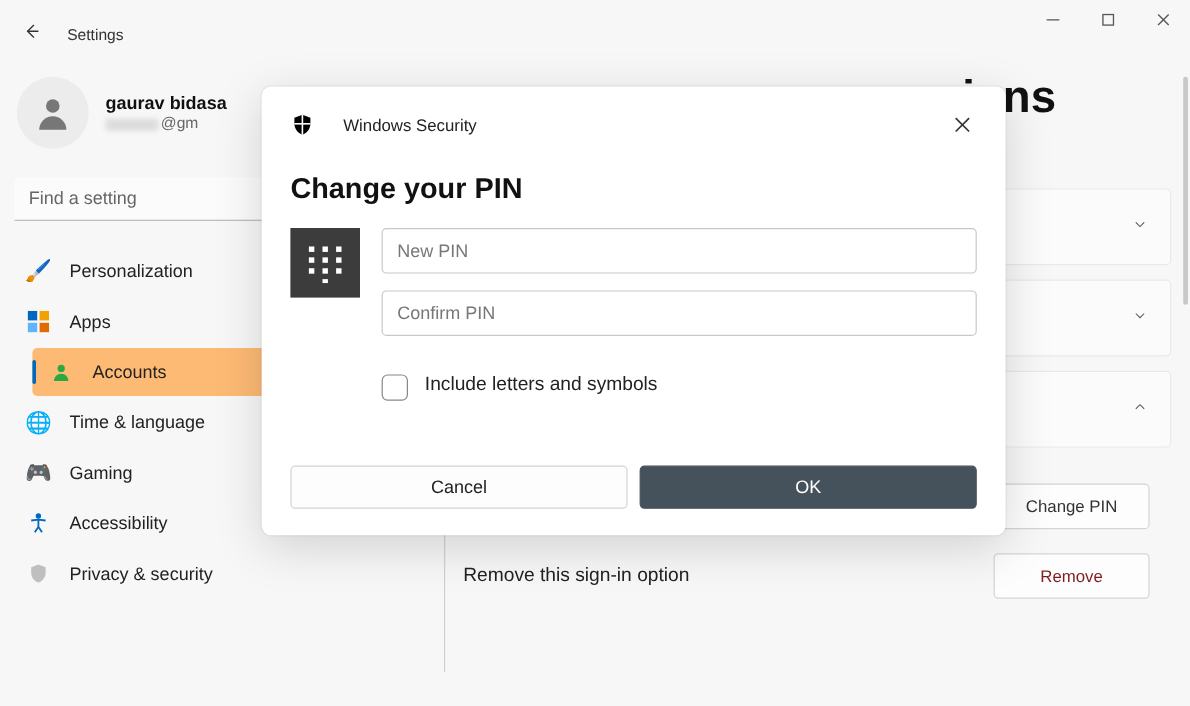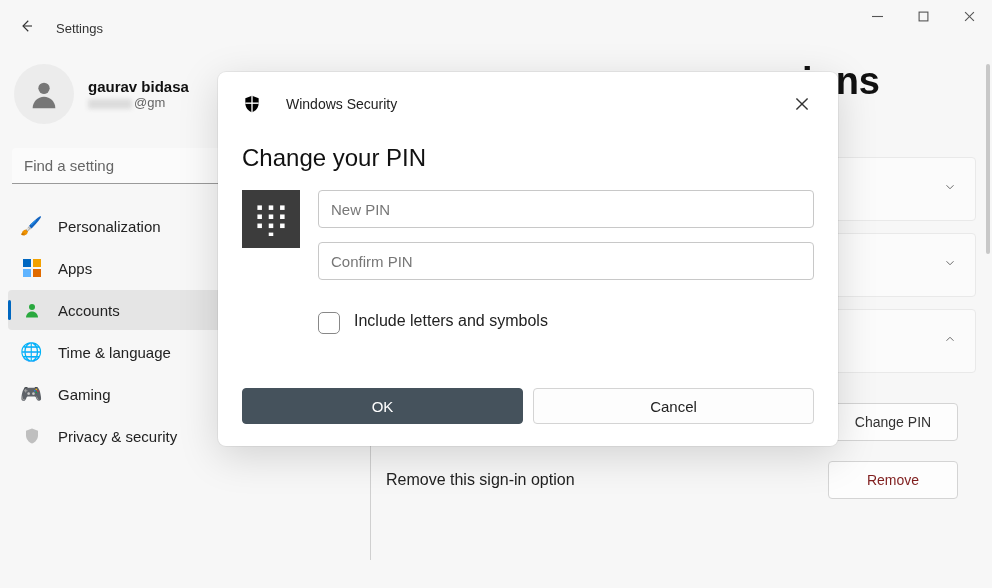--- a/index.html
+++ b/index.html
@@ -21,21 +21,21 @@
   .avatar { width:60px; height:60px; border-radius:50%; background:#ececec; display:flex; align-items:center; justify-content:center; }
   .avatar svg { width:34px; height:34px; fill:#777; }
   .profile-text .name { font-size:15px; font-weight:600; color:#111; }
   .profile-text .email { font-size:13px; color:#666; }
   .email-blur { display:inline-block; width:44px; height:10px; background:#dcdcdc; border-radius:2px; filter:blur(2px); vertical-align:middle; margin-right:2px;}
   .search-wrap { margin:0 4px 22px 4px; }
   .search { width:100%; height:36px; border:none; border-bottom:1px solid #9a9a9a; background:#fbfbfb; border-radius:4px 4px 0 0; padding:0 12px; font-size:15px; color:#333; }
   .search::placeholder { color:#666; }
   .nav { display:flex; flex-direction:column; gap:2px; }
   .nav-item { display:flex; align-items:center; gap:16px; height:40px; padding:0 14px; border-radius:4px; font-size:15px; color:#222; cursor:pointer; position:relative; }
-  .nav-item.active { background:#e5e5e5; }
+  .nav-item.active { background:#fdba74;margin-left:19px; }
   .nav-item.active::before { content:""; position:absolute; left:0; top:10px; bottom:10px; width:3px; background:#0067c0; border-radius:2px; }
   .nav-icon { width:20px; height:20px; display:flex; align-items:center; justify-content:center; font-size:18px; }
 
   
   .main { position:absolute; left:330px; top:60px; right:16px; }
   .main-title-partial { font-size:38px; font-weight:600; color:#111; text-align:right; padding-right:96px; }
   .option-row { display:flex; align-items:center; justify-content:space-between; background:#fbfbfb; border:1px solid #e9e9e9; border-radius:4px; margin-top:12px; padding:0 18px; height:64px; }
   .chevron { color:#555; }
   .option-row.first { margin-top:54px; }
   .option-sub { font-size:14px; color:#222; }
@@ -46,21 +46,21 @@
   .action-btn.disabled { color:#7f1d1d; }
   .tree-line { position:absolute; left:370px; top:440px; width:1px; height:120px; background:#d0d0d0; }
 
   
   .overlay { position:absolute; inset:0; }
   .dialog { position:absolute; left:218px; top:72px; width:620px; background:#fff; border-radius:8px; box-shadow:0 10px 40px rgba(0,0,0,0.15),0 0 0 1px rgba(0,0,0,0.05); padding:22px 24px 22px 24px; }
   .dialog-head { display:flex; align-items:center; gap:16px; position:relative; }
   .shield-icon { width:20px; height:20px; }
   .dialog-appname { font-size:14px; color:#222; margin-left:8px; }
   .dialog-close { position:absolute; right:0; top:-2px; width:24px; height:24px; display:flex; align-items:center; justify-content:center; cursor:pointer; color:#333; }
-  .dialog-title { font-size:24px; font-weight:400; color:#111; margin-top:30px; }
+  .dialog-title { font-size:24px; font-weight:700; color:#111; margin-top:30px; }
   .form-area { display:flex; gap:18px; margin-top:18px; }
   .keypad { width:58px; height:58px; background:#3c3c3c; display:flex; align-items:center; justify-content:center; }
   .keypad svg { width:34px; height:34px; }
   .inputs { flex:1; display:flex; flex-direction:column; gap:14px; }
   .pin-input { height:38px; border:1px solid #c8c8c8; border-radius:4px; padding:0 12px; font-size:15px; color:#333; background:#fff; }
   .pin-input.focused { border-bottom:2px solid #555; }
   .pin-input::placeholder { color:#777; }
   .checkbox-row { display:flex; gap:14px; margin-top:18px; }
   .checkbox { width:22px; height:22px; border:1.5px solid #888; border-radius:5px; background:#fff; }
   .checkbox-label { font-size:16px; color:#222; }
@@ -145,20 +145,29 @@
         </span>
       <span>Accounts</span>
     </div>
     <div class="nav-item">
       <span class="nav-icon">🌐</span>
       <span>Time &amp; language</span>
     </div>
     <div class="nav-item">
       <span class="nav-icon">🎮</span>
       <span>Gaming</span>
+    </div>
+    <div class="nav-item">
+      <span class="nav-icon">
+          <svg width="18" height="18" viewBox="0 0 24 24" fill="none" stroke="#0067c0" stroke-width="2">
+            <circle cx="12" cy="4" r="2" fill="#0067c0"></circle>
+            <path d="M4 9l8-1 8 1M12 8v8M8 22l4-6 4 6"></path>
+          </svg>
+        </span>
+      <span>Accessibility</span>
     </div>
     <div class="nav-item">
       <span class="nav-icon">
           <svg width="18" height="18" viewBox="0 0 24 24" fill="#bfbfbf">
             <path d="M12 2l8 3v6c0 5-3.5 9.5-8 11-4.5-1.5-8-6-8-11V5l8-3z"></path>
           </svg>
         </span>
       <span>Privacy &amp; security</span>
     </div>
   </div>
@@ -241,17 +250,17 @@
       <div class="inputs">
         <input type="password" class="pin-input" placeholder="New PIN" style="">
         <input type="password" class="pin-input" placeholder="Confirm PIN" style="">
         <div class="checkbox-row">
           <div class="checkbox"></div>
           <span class="checkbox-label">Include letters and symbols</span>
         </div>
       </div>
     </div>
     <div class="dialog-buttons">
+      <button class="dlg-btn secondary">Cancel</button>
       <button class="dlg-btn primary">OK</button>
-      <button class="dlg-btn secondary">Cancel</button>
     </div>
   </div>
 </div>
 
 </body></html>

